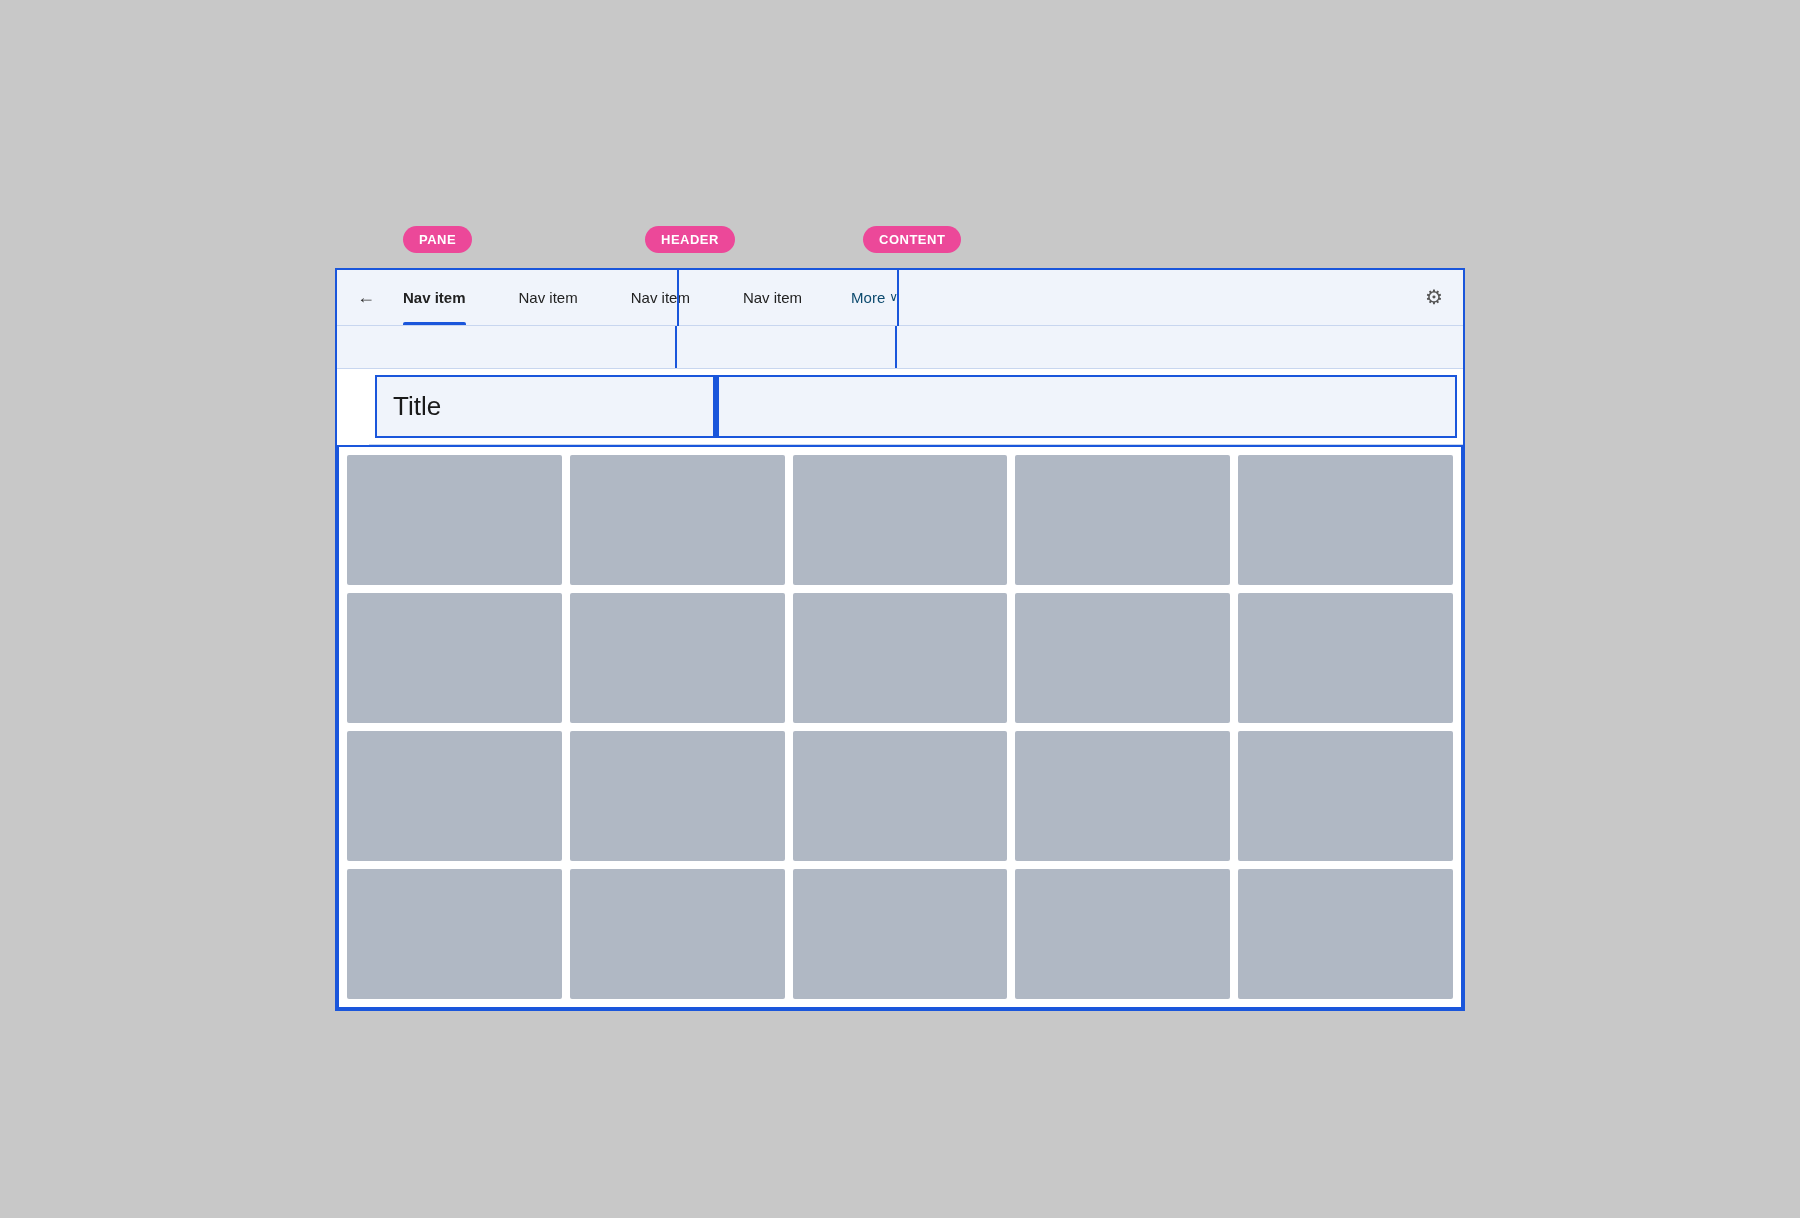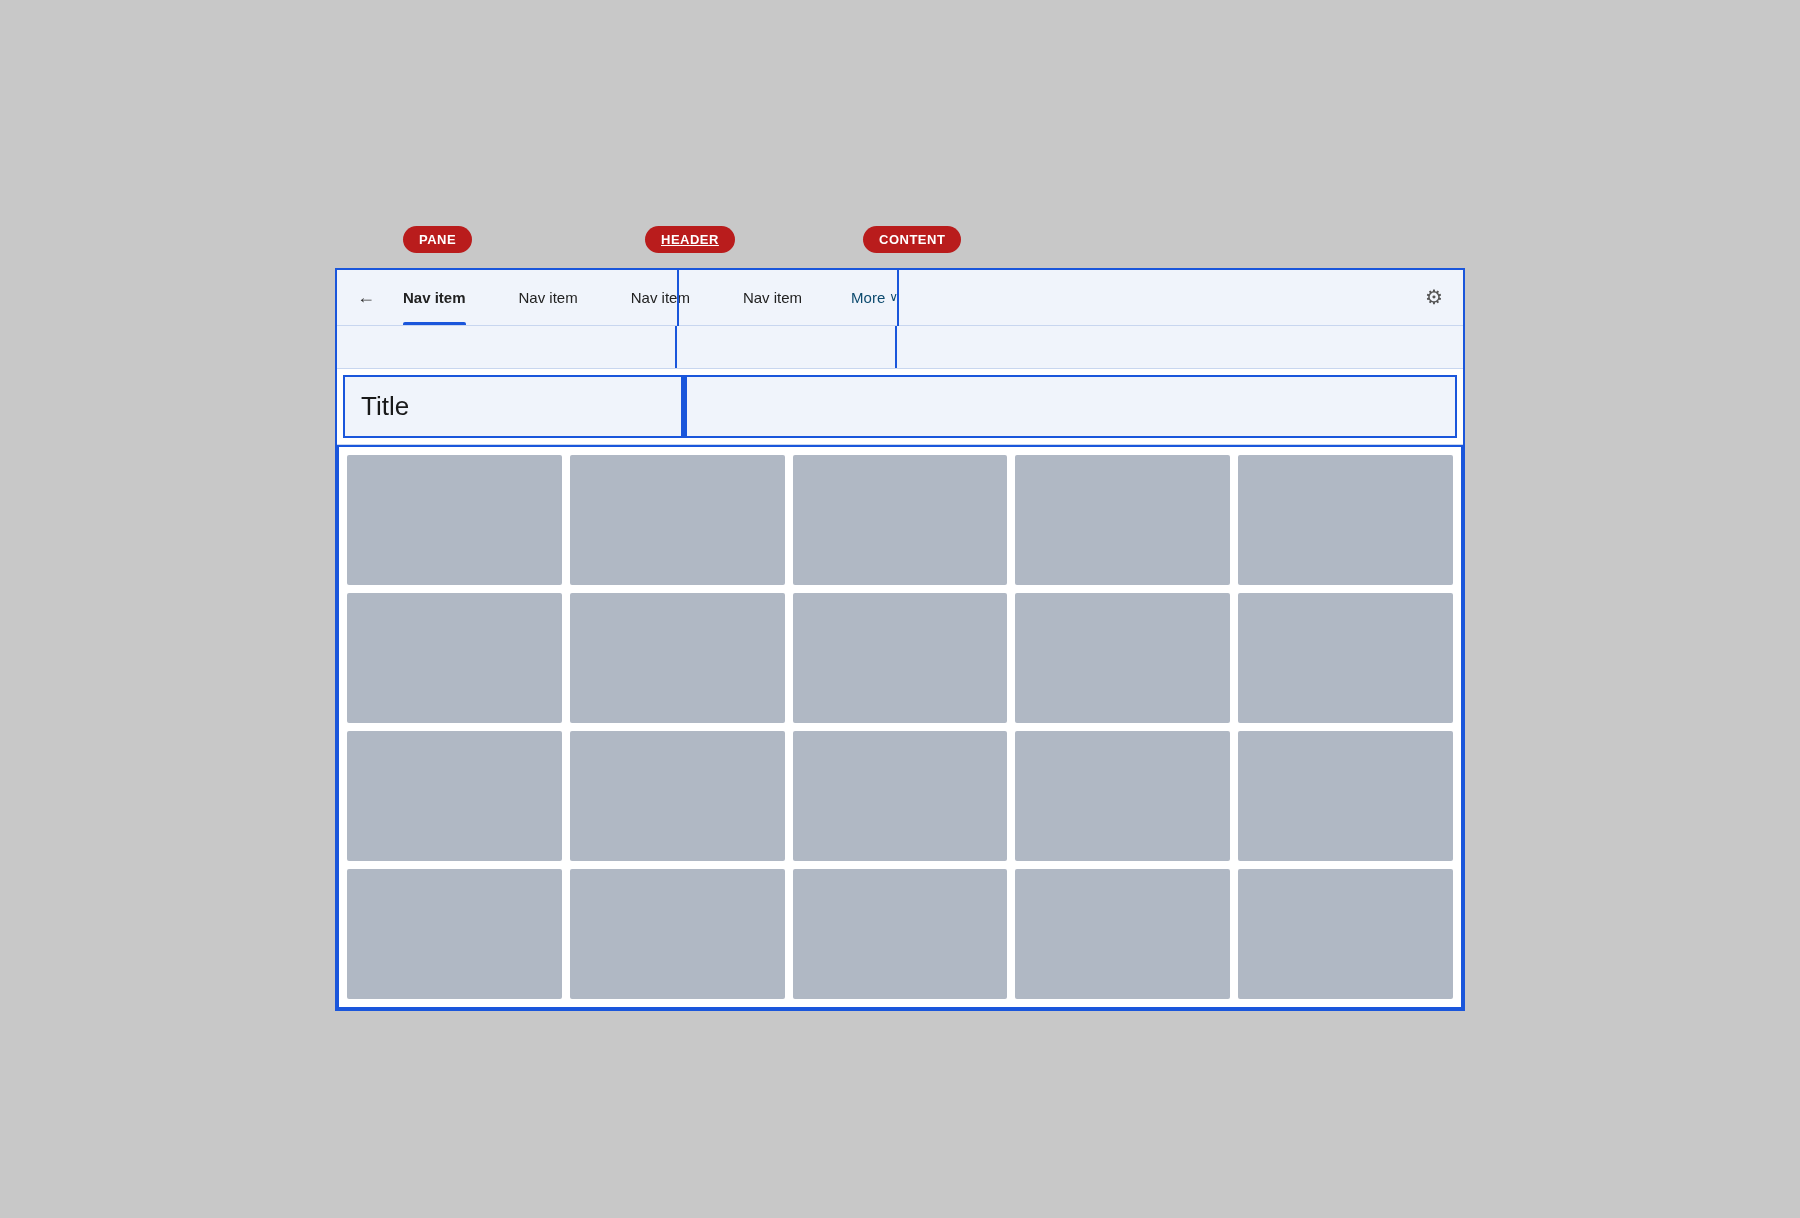--- a/index.html
+++ b/index.html
@@ -16,40 +16,39 @@
 
     .outer-wrapper {
       position: relative;
       width: 1130px;
       margin-top: 60px;
     }
 
     
     .badge {
       position: absolute;
-      background: #b91c1c;
+      background: #ec4899;
       color: #fff;
       font-size: 13px;
       font-weight: 700;
       letter-spacing: 0.5px;
       padding: 6px 16px;
       border-radius: 20px;
       white-space: nowrap;
       z-index: 10;
     }
 
     .badge-pane {
       top: -42px;
       left: 68px;
     }
 
     .badge-header {
       top: -42px;
       left: 310px;
-      text-decoration: underline;
     }
 
     .badge-content {
       top: -42px;
       left: 528px;
       text-align: center;
     }
 
     
     .app-window {
@@ -189,20 +188,21 @@
       flex: 1;
       height: 42px;
       background: #f0f4fb;
     }
 
     
     .title-area {
       display: flex;
       border-bottom: 1px solid #c8d6ef;
       position: relative;
+      margin-left: 32px;
     }
 
     .title-pane-section {
       width: 340px;
       padding: 14px 16px;
       border: 2px solid #1a56db;
       background: #f0f4fb;
       flex-shrink: 0;
       margin: 6px 0 6px 6px;
     }

